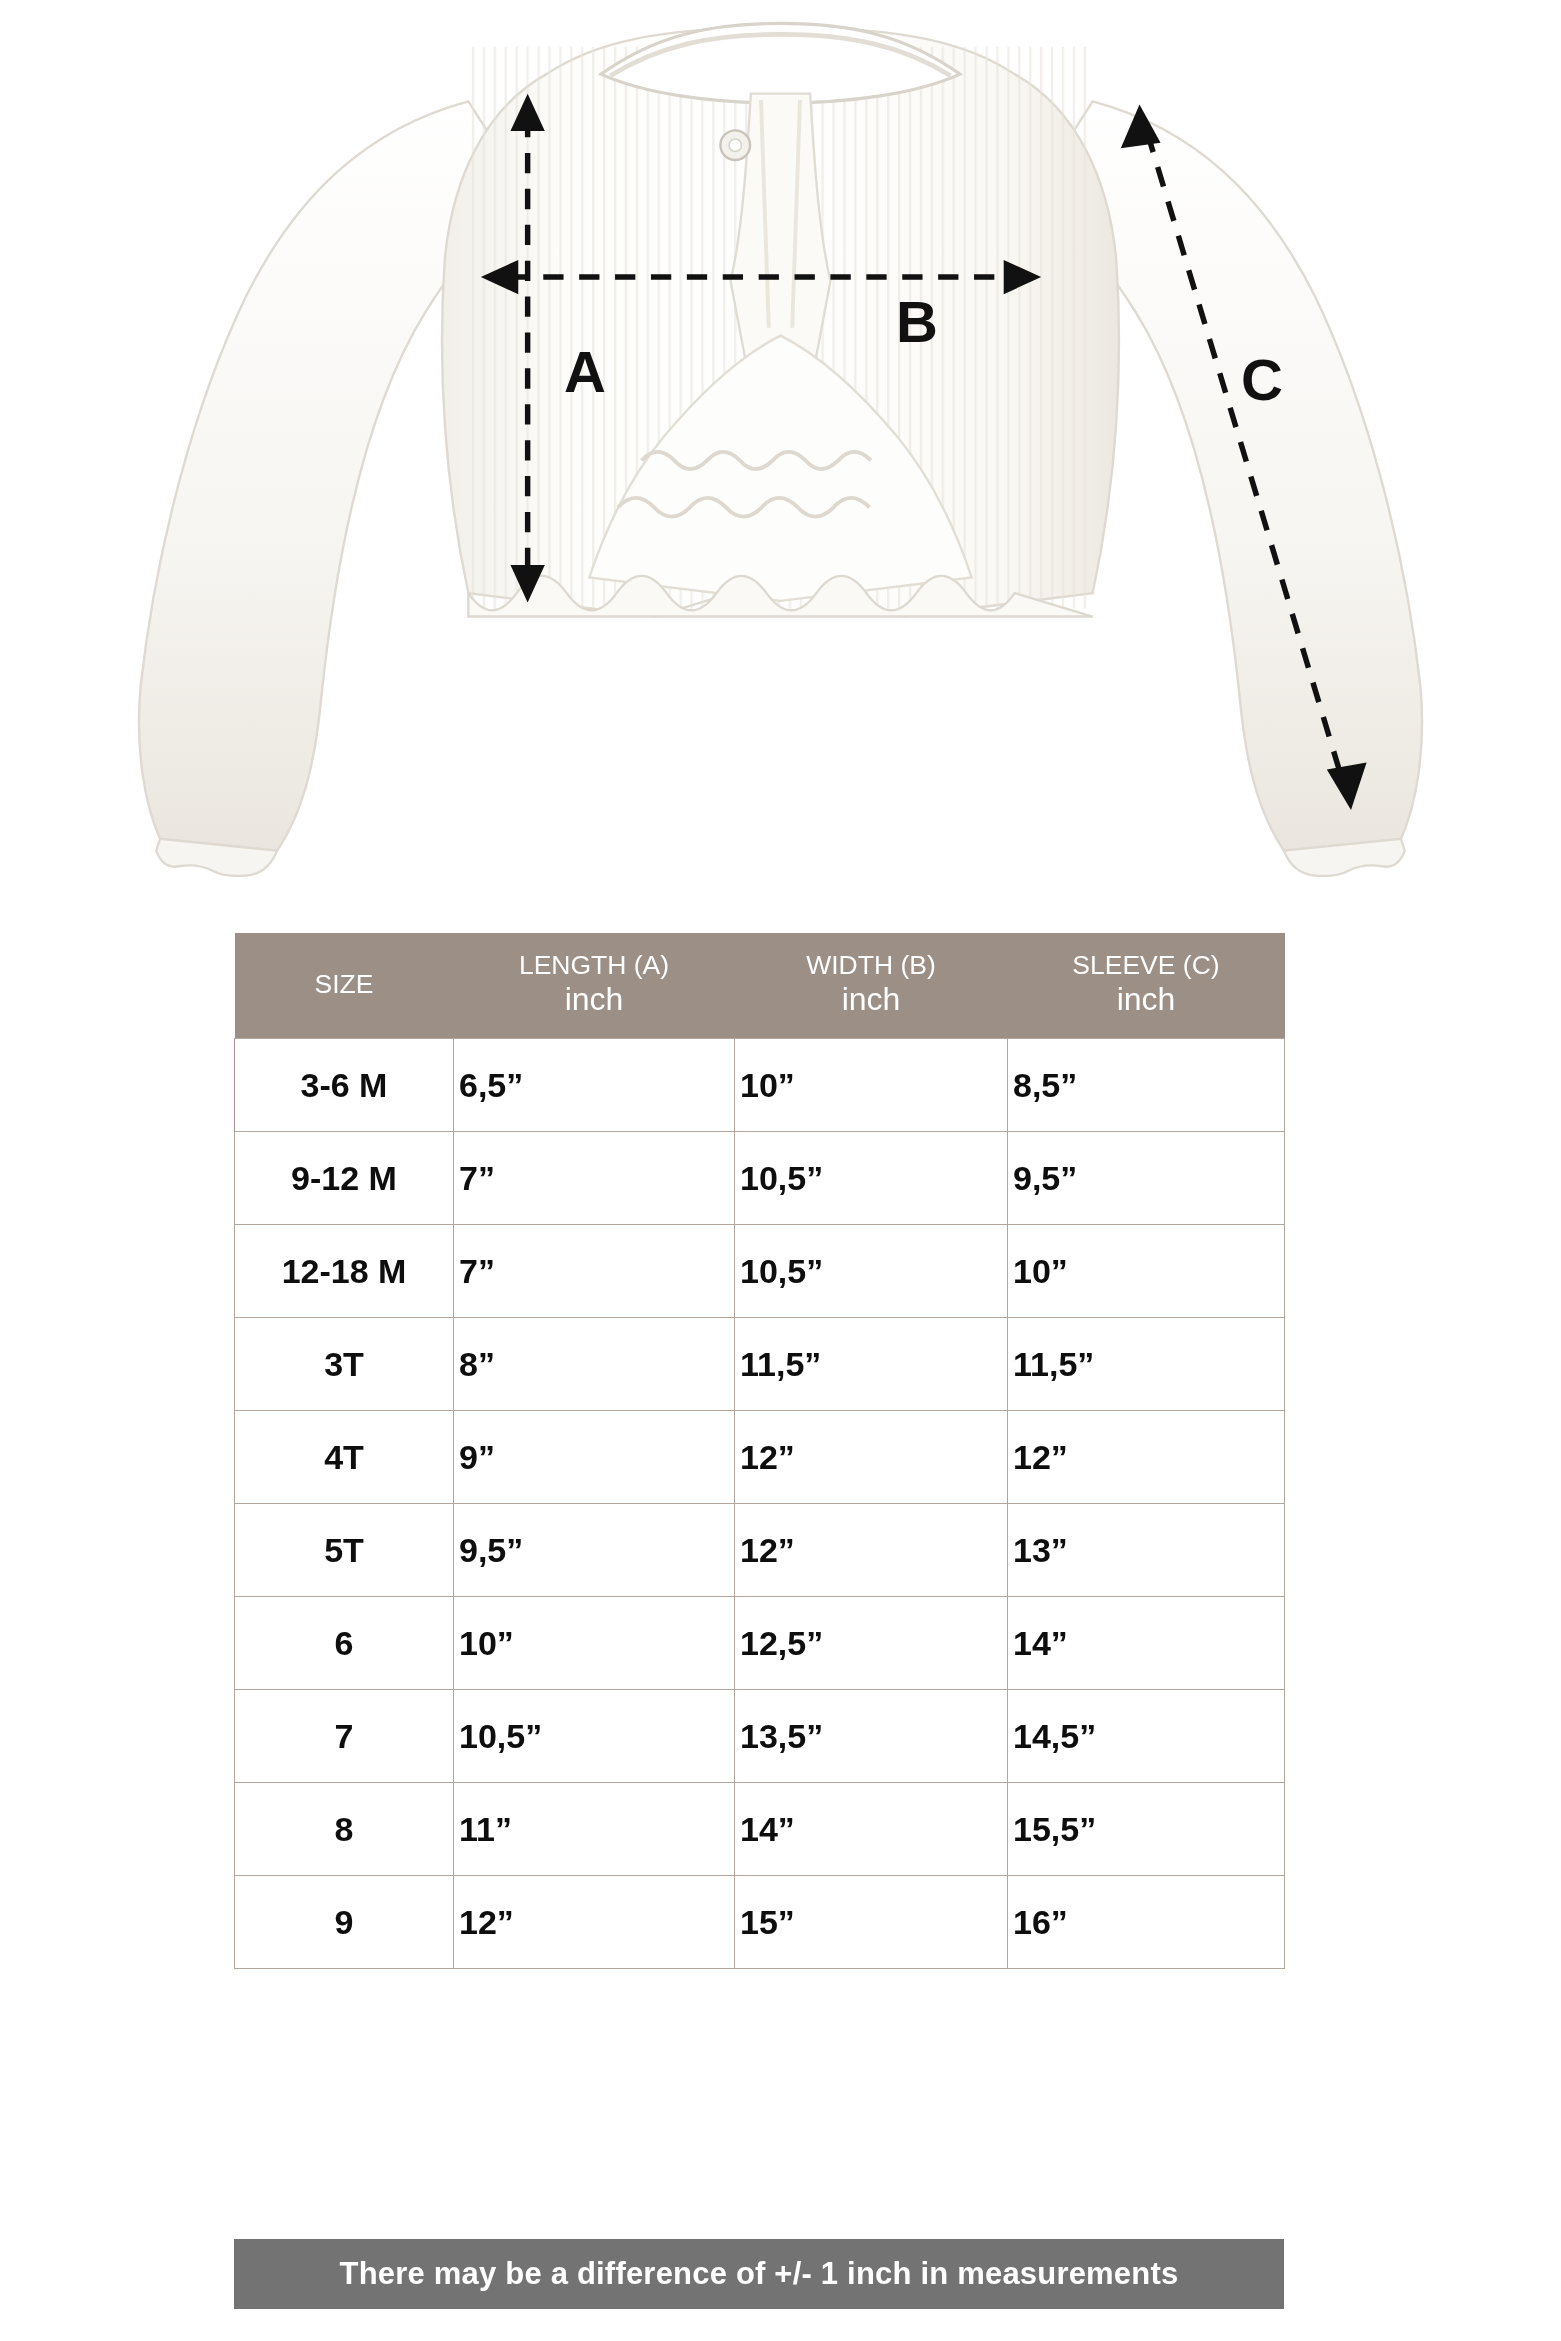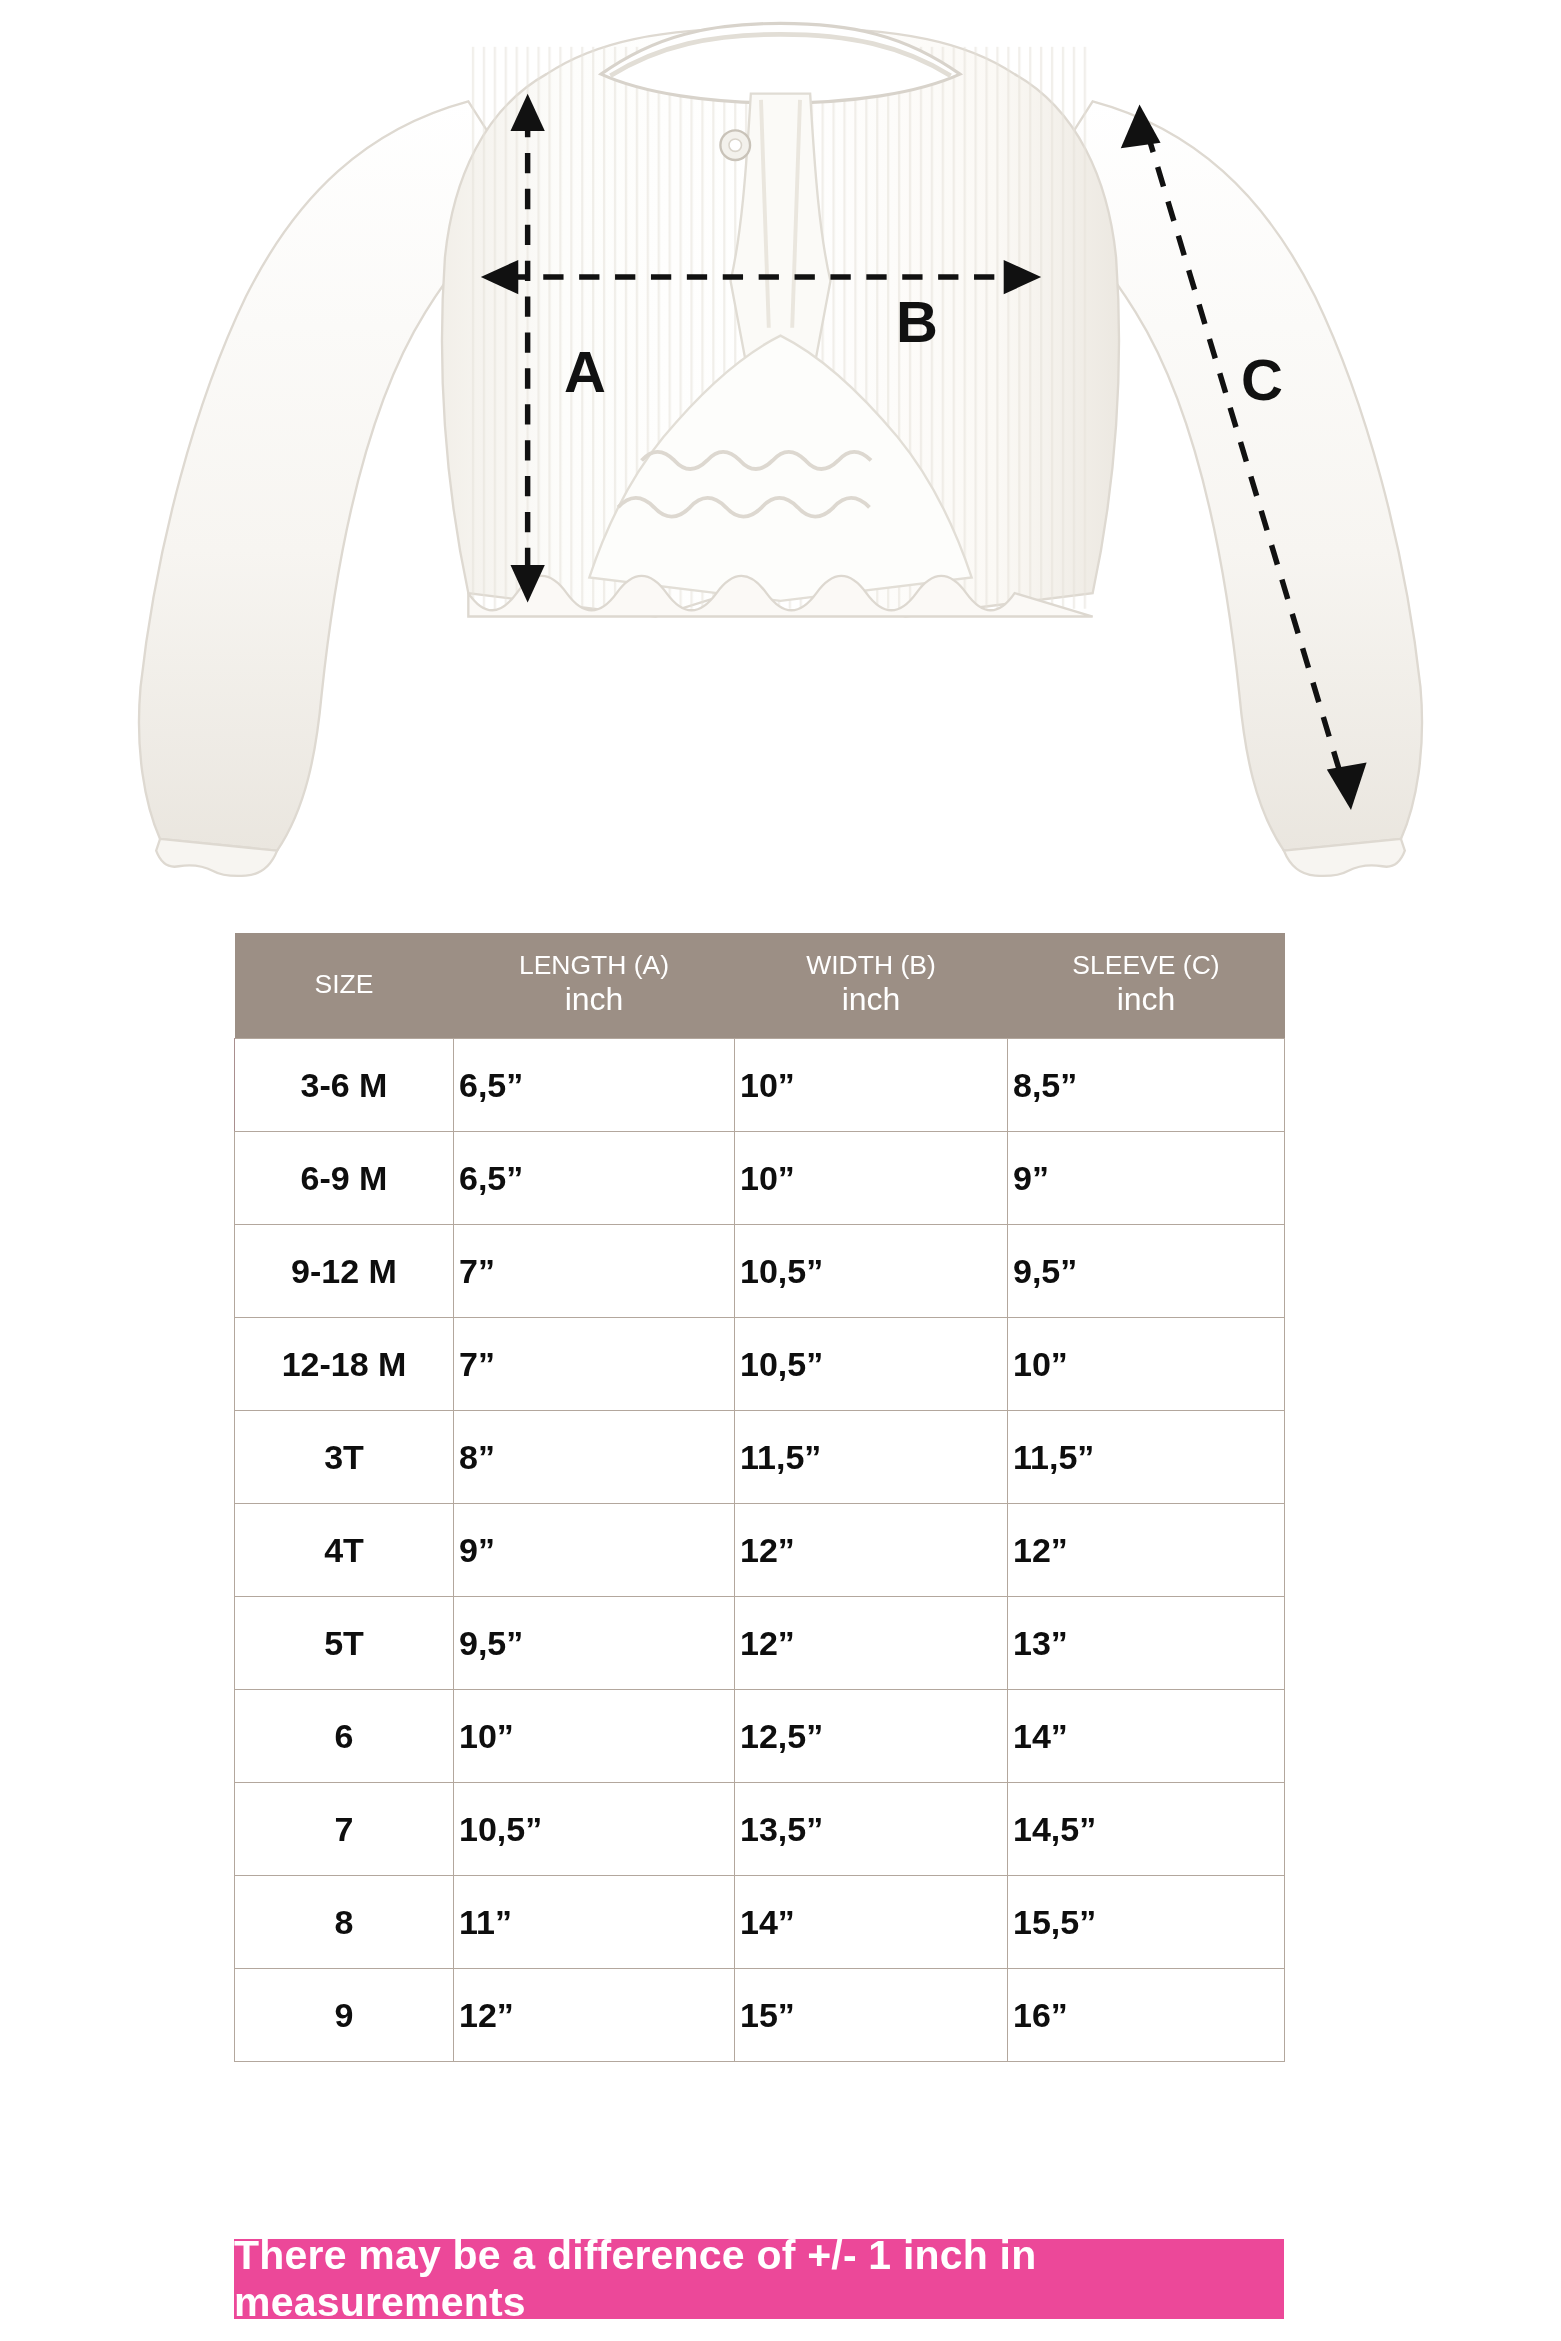--- a/index.html
+++ b/index.html
@@ -94,26 +94,26 @@
   }
   td.cell-size { text-align: center; }
   td.cell-val  { text-align: left; padding-left: 56px; }
   tbody tr:first-child td.cell-size { border-left-color: #a98f8f; }
 
   .footnote {
     position: absolute;
     left: 234px;
     top: 2239px;
     width: 1050px;
-    height: 80px;
-    background: #ec4899;
+    height: 70px;
+    background: #737373;
     color: #ffffff;
     font-family: "Liberation Sans", sans-serif;
     font-weight: 700;
-    font-size: 41px;
+    font-size: 31px;
     display: flex;
     align-items: center;
     justify-content: center;
     letter-spacing: 0.2px;
   }
 </style>
 </head>
 <body>
 
 <div class="page">
@@ -237,26 +237,20 @@
         </tr>
       </thead>
       <tbody>
         <tr>
           <td class="cell-size">3-6 M</td>
           <td class="cell-val">6,5”</td>
           <td class="cell-val">10”</td>
           <td class="cell-val">8,5”</td>
         </tr>
         <tr>
-          <td class="cell-size">6-9 M</td>
-          <td class="cell-val">6,5”</td>
-          <td class="cell-val">10”</td>
-          <td class="cell-val">9”</td>
-        </tr>
-        <tr>
           <td class="cell-size">9-12 M</td>
           <td class="cell-val">7”</td>
           <td class="cell-val">10,5”</td>
           <td class="cell-val">9,5”</td>
         </tr>
         <tr>
           <td class="cell-size">12-18 M</td>
           <td class="cell-val">7”</td>
           <td class="cell-val">10,5”</td>
           <td class="cell-val">10”</td>

